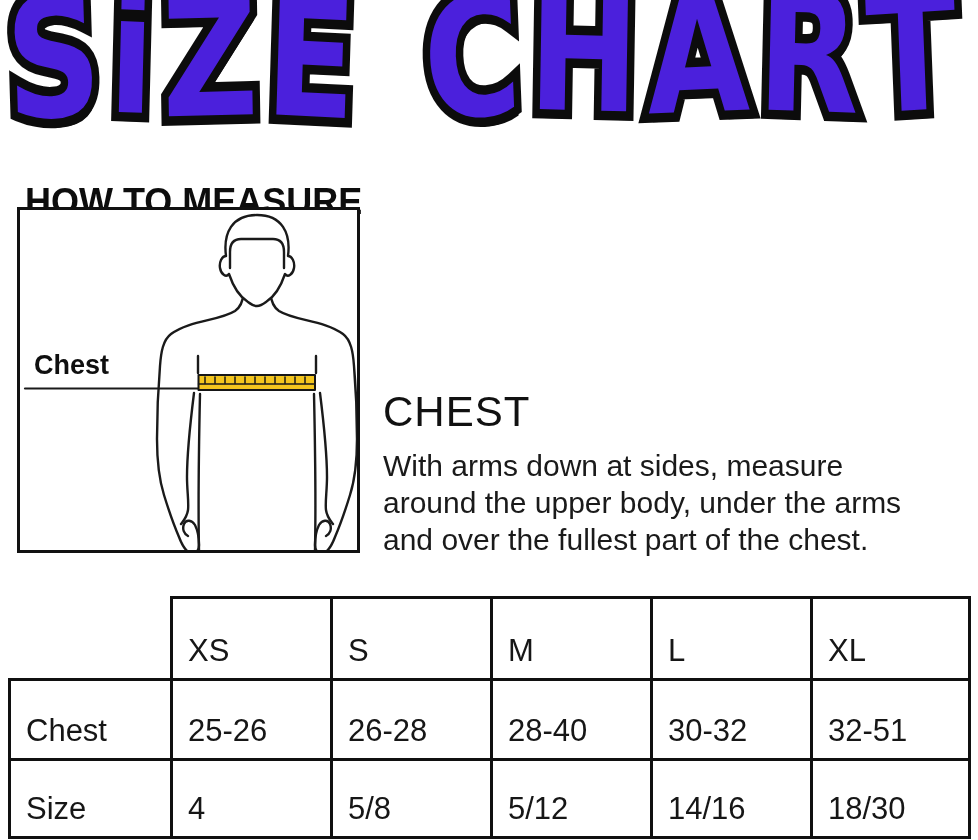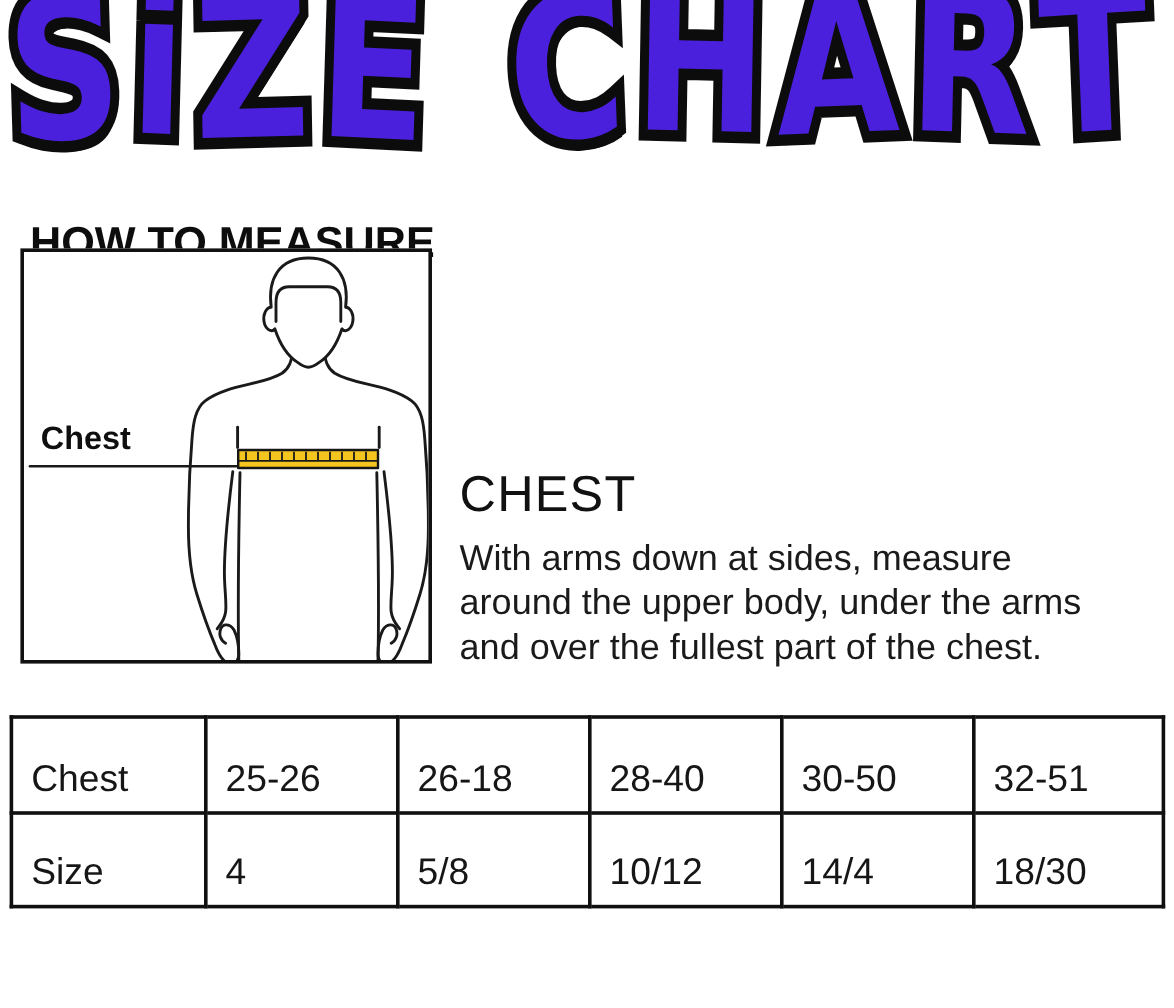--- a/index.html
+++ b/index.html
@@ -182,32 +182,40 @@
   <table class="size-table">
     <colgroup>
       <col style="width:162px">
         <col style="width:160px">
         <col style="width:160px">
       <col style="width:160px">
         <col style="width:160px">
         <col style="width:158px">
     </colgroup>
     <tbody>
+        <tr style="height:82px">
+      <td class="corner-empty"></td>
+      <td>XS</td>
+      <td>S</td>
+      <td>M</td>
+      <td>L</td>
+      <td>XL</td>
+    </tr>
     <tr style="height:80px">
       <td>Chest</td>
       <td>25-26</td>
-      <td>26-18</td>
+      <td>26-28</td>
       <td>28-40</td>
-      <td>30-50</td>
+      <td>30-32</td>
       <td>32-51</td>
     </tr>
     <tr style="height:78px">
       <td>Size</td>
       <td>4</td>
       <td>5/8</td>
-      <td>10/12</td>
-      <td>14/4</td>
+      <td>5/12</td>
+      <td>14/16</td>
       <td>18/30</td>
     </tr>
   </tbody>
     </table>
 
 </div>
 
 </body></html>

